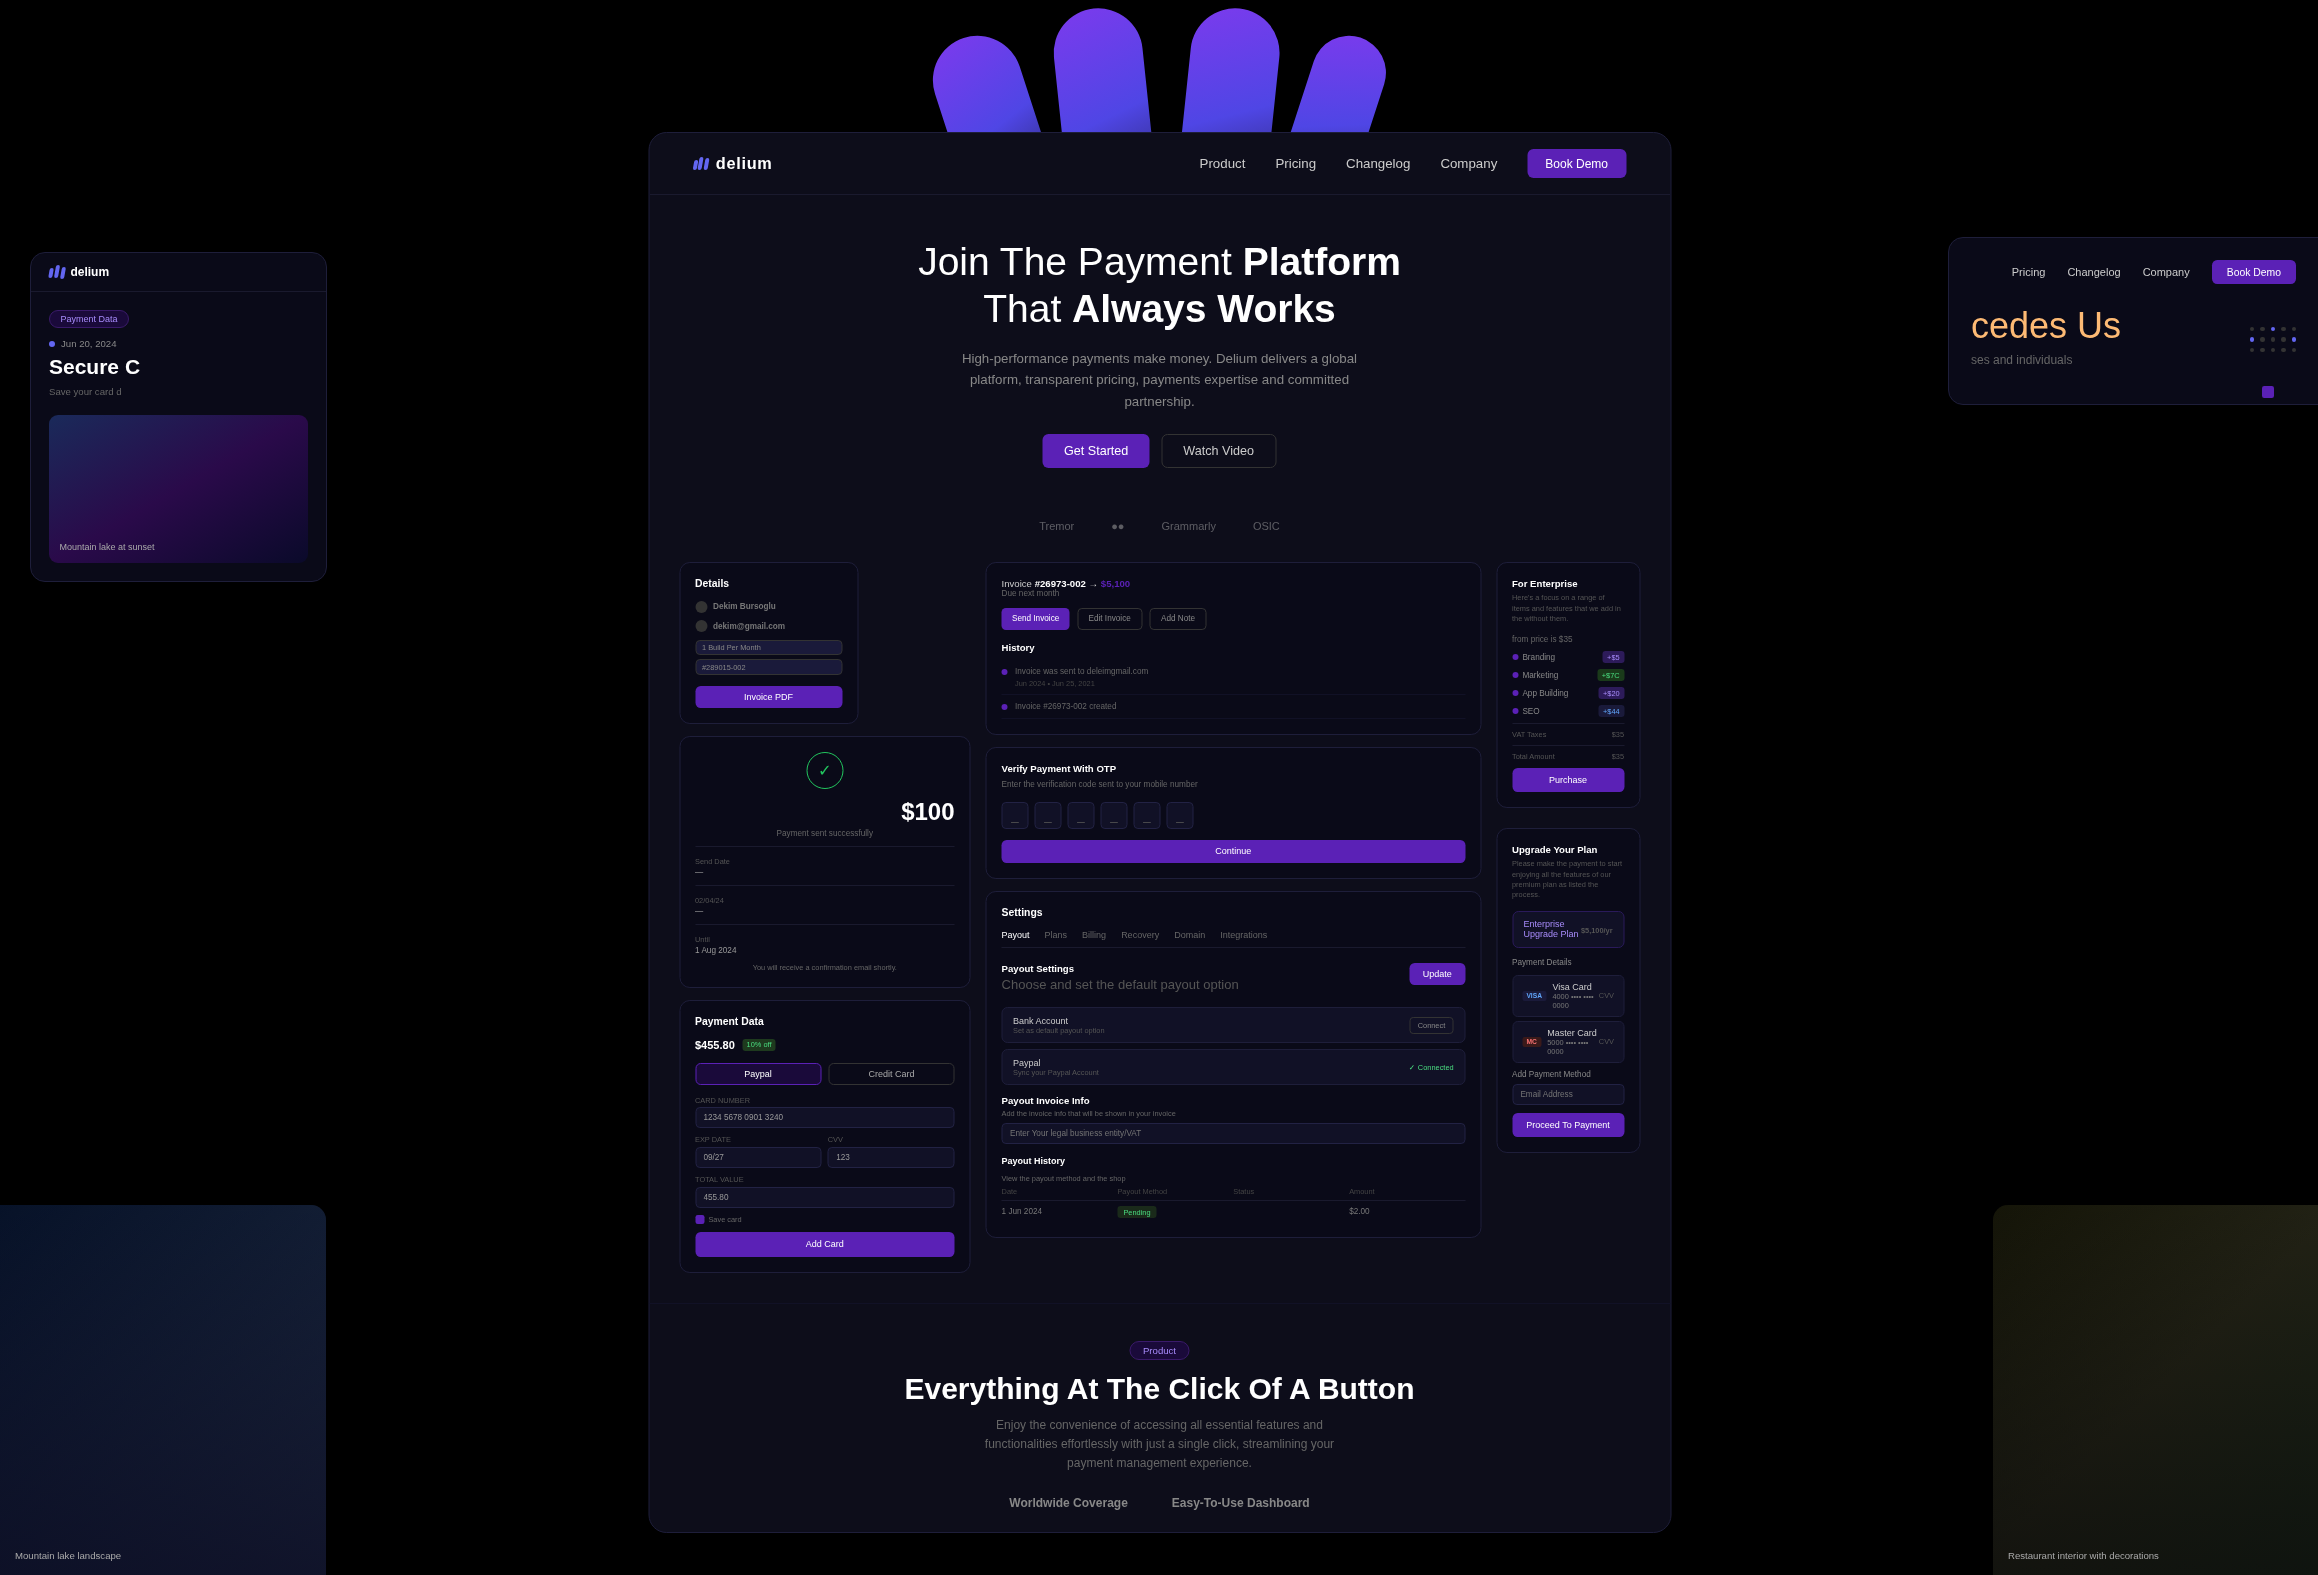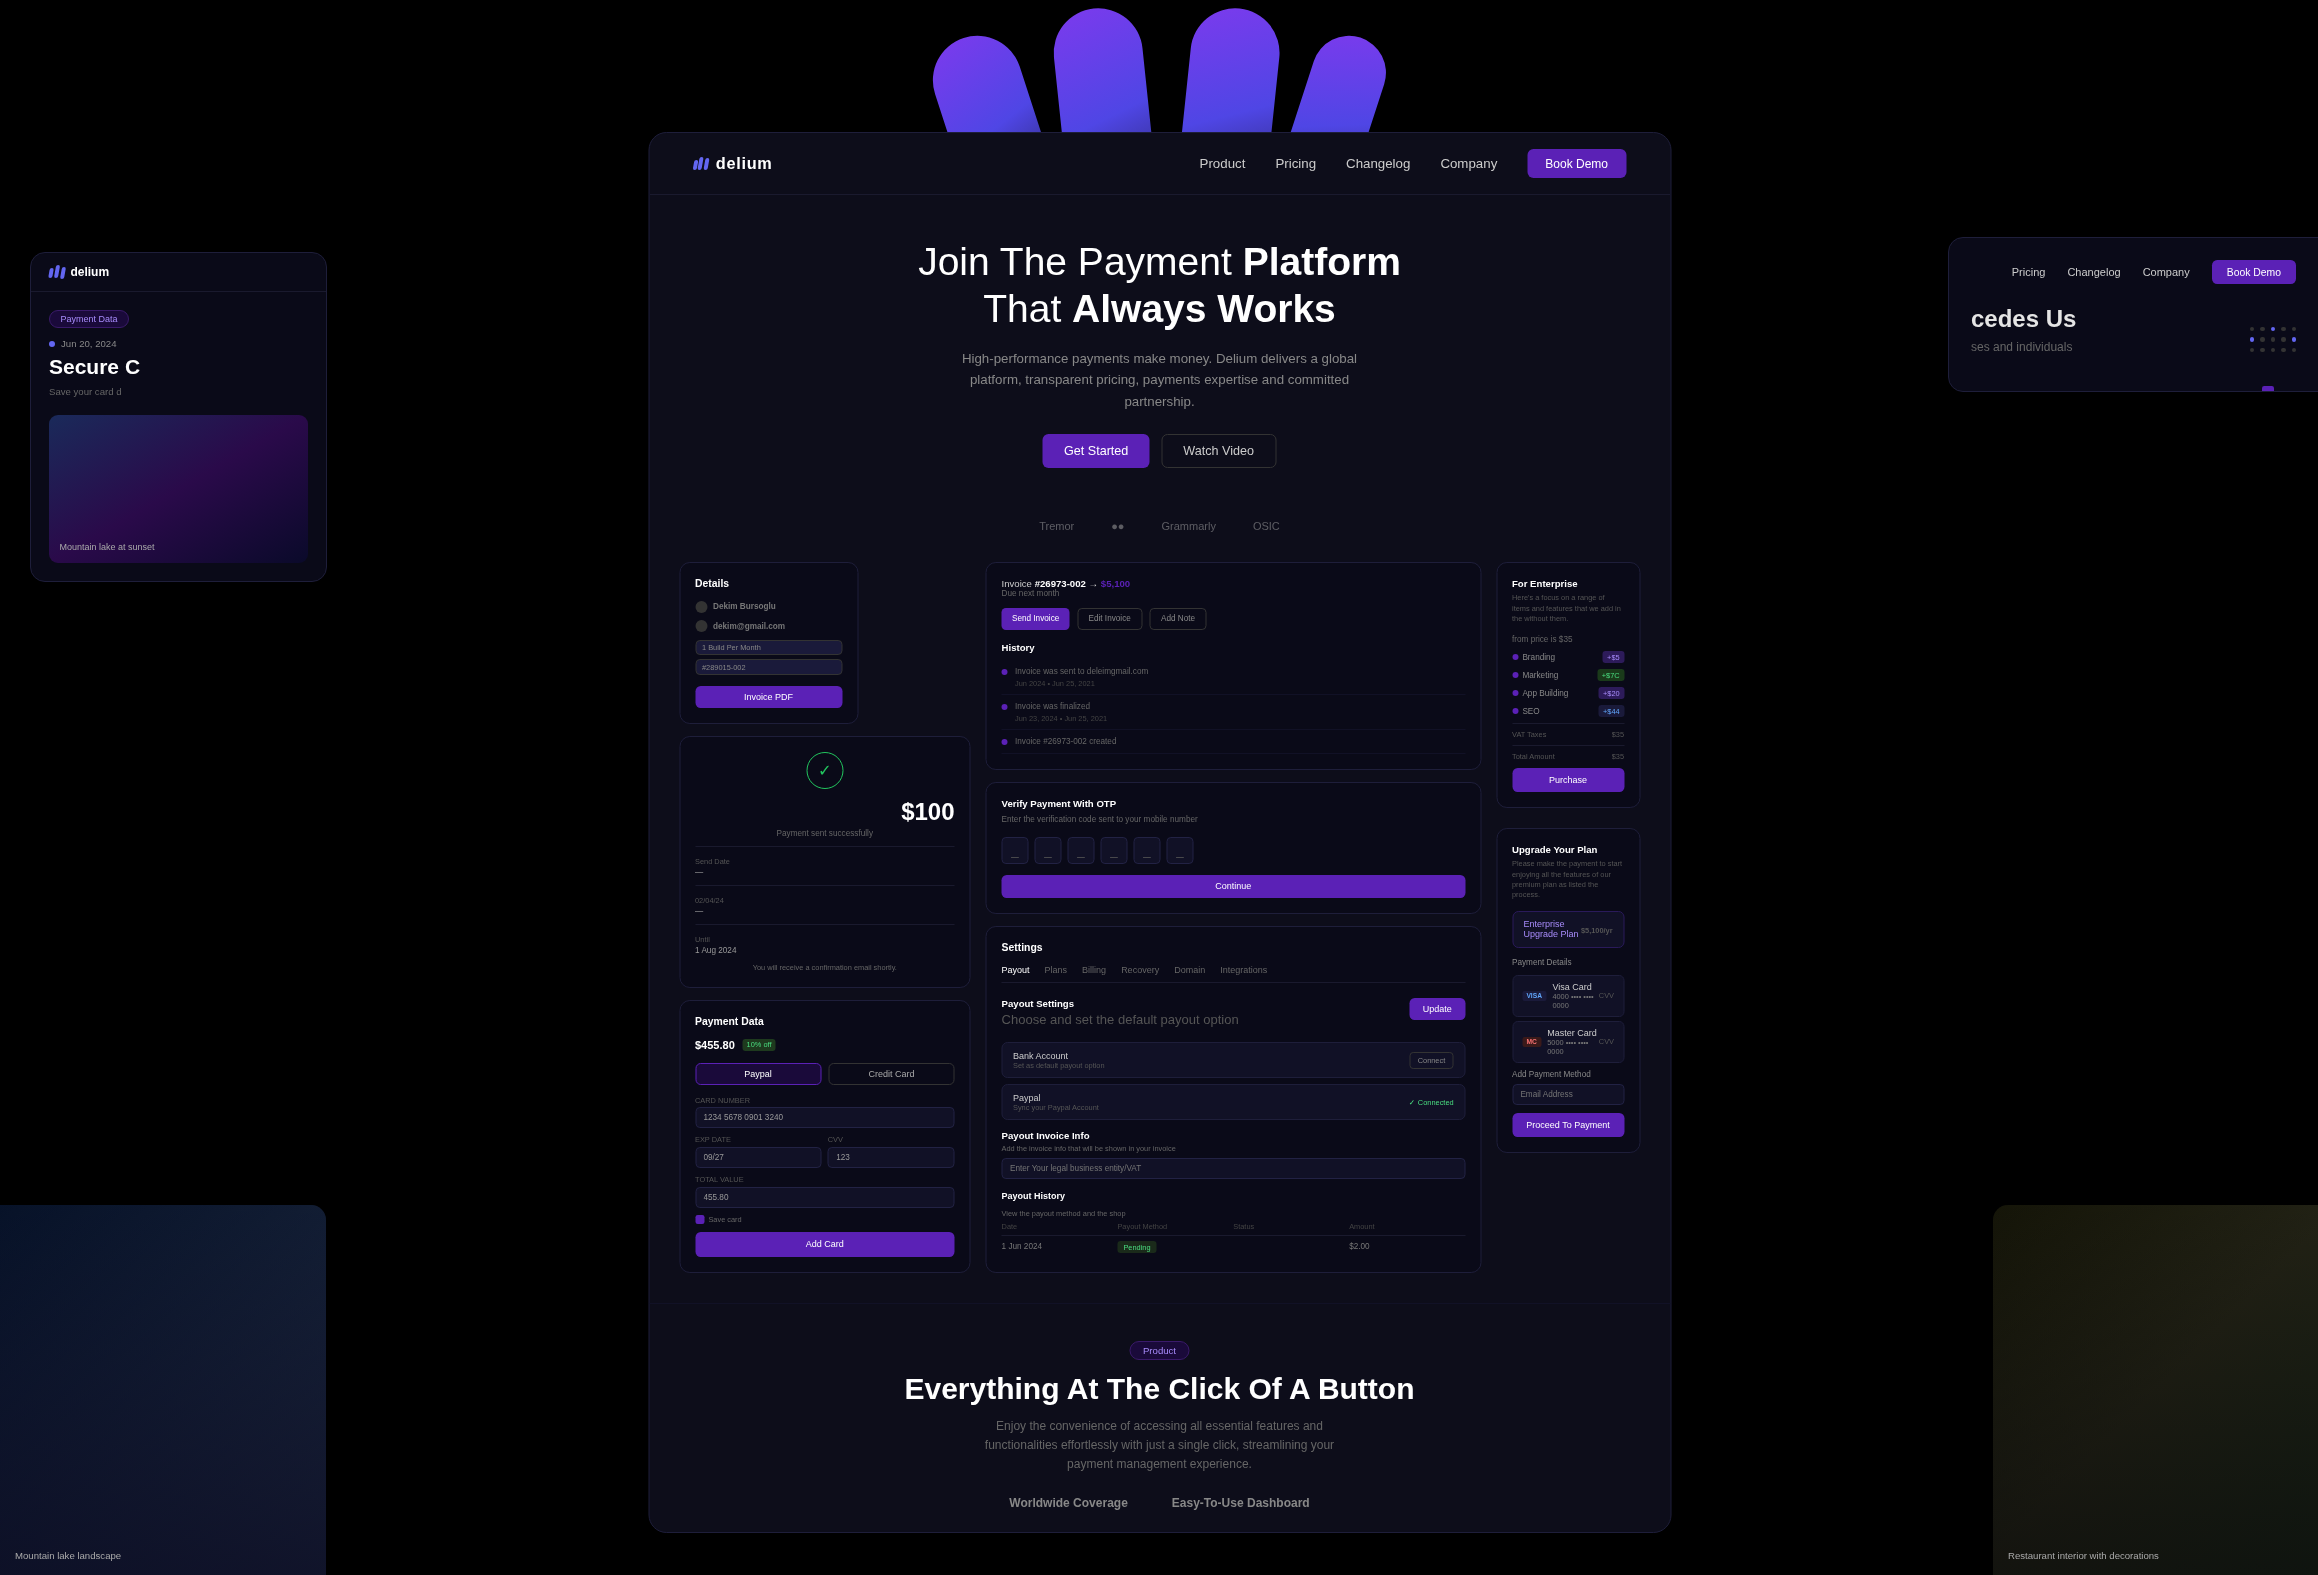--- a/index.html
+++ b/index.html
@@ -798,21 +798,21 @@
     .rsc-nav-link { color: #ccc; font-size: 11px; }
     .rsc-nav-btn {
       background: #5b21b6;
       color: #fff;
       border: none;
       border-radius: 5.2px;
       padding: 6.7px 15px;
       font-size: 10.4px;
       cursor: pointer;
     }
-    .exceeds-title { color: #e5e5e5; font-size: 24px; font-weight: 700; line-height: 1.1; margin-bottom: 7.4px; }
+    .exceeds-title { color: #fdba74; font-size: 36px; font-weight: 400; line-height: 1.1; margin-bottom: 7.4px; }
     .exceeds-subtitle { color: #666; font-size: 12px; margin-bottom: 15px; }
     .dots-decor {
       position: absolute;
       right: 22px;
       top: 89px;
       display: grid;
       grid-template-columns: repeat(5, 1fr);
       gap: 6px;
     }
     .dot-small {
@@ -1082,27 +1082,20 @@
         <div class="history-item">
           <div class="history-dot"></div>
           <div>
             <div class="history-text">Invoice was sent to deleimgmail.com</div>
             <div class="history-time">Jun 2024 • Jun 25, 2021</div>
           </div>
         </div>
         <div class="history-item">
           <div class="history-dot"></div>
           <div>
-            <div class="history-text">Invoice was finalized</div>
-            <div class="history-time">Jun 23, 2024 • Jun 25, 2021</div>
-          </div>
-        </div>
-        <div class="history-item">
-          <div class="history-dot"></div>
-          <div>
             <div class="history-text">Invoice #26973-002 created</div>
           </div>
         </div>
       </div>
 
       <div class="otp-card">
         <div class="otp-title">Verify Payment With OTP</div>
         <div class="otp-desc">Enter the verification code sent to your mobile number</div>
         <div class="otp-inputs">
           <div class="otp-box">_</div>

